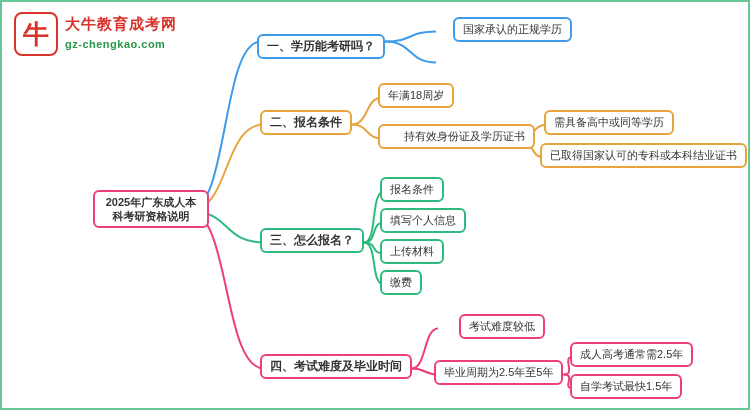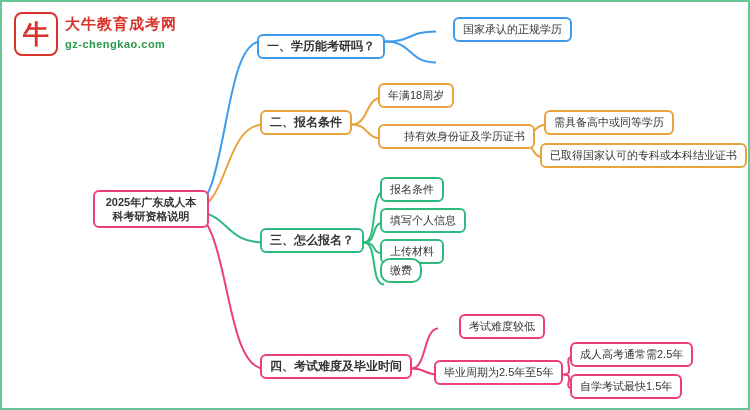--- a/index.html
+++ b/index.html
@@ -97,21 +97,21 @@
   <div class="node branch" id="b2" style="left: 258px; top: 108px; border-color: rgb(232, 163, 60);">二、报名条件</div>
   <div class="node leaf" id="c21" style="left: 376px; top: 81px; border-color: rgb(232, 163, 60);">年满18周岁</div>
   <div class="node leaf" id="c22" style="left: 376px; top: 122px; border-color: rgb(232, 163, 60); padding-left: 24px;">持有效身份证及学历证书</div>
   <div class="node leaf" id="c221" style="left: 542px; top: 108px; border-color: rgb(232, 163, 60);">需具备高中或同等学历</div>
   <div class="node leaf" id="c222" style="left: 538px; top: 141px; border-color: rgb(232, 163, 60);">已取得国家认可的专科或本科结业证书</div>
 
   <div class="node branch" id="b3" style="left: 258px; top: 226px; border-color: rgb(46, 186, 126);">三、怎么报名？</div>
   <div class="node leaf" id="c31" style="left: 378px; top: 175px; border-color: rgb(46, 186, 126);">报名条件</div>
   <div class="node leaf" id="c32" style="left: 378px; top: 206px; border-color: rgb(46, 186, 126);">填写个人信息</div>
   <div class="node leaf" id="c33" style="left: 378px; top: 237px; border-color: rgb(46, 186, 126);">上传材料</div>
-  <div class="node leaf" id="c34" style="left: 378px; top: 256px; border-color: rgb(46, 186, 126); border-radius: 10px;">缴费</div>
+  <div class="node leaf" id="c34" style="left: 378px; top: 268px; border-color: rgb(46, 186, 126);">缴费</div>
 
   <div class="node branch" id="b4" style="left: 258px; top: 352px; border-color: rgb(236, 62, 127);">四、考试难度及毕业时间</div>
   <div class="node leaf" id="c41" style="left: 457px; top: 312px; border-color: rgb(236, 62, 127); text-align: right;">考试难度较低</div>
   <div class="node leaf" id="c42" style="left: 432px; top: 358px; border-color: rgb(236, 62, 127);">毕业周期为2.5年至5年</div>
   <div class="node leaf" id="c421" style="left: 568px; top: 340px; border-color: rgb(236, 62, 127);">成人高考通常需2.5年</div>
   <div class="node leaf" id="c422" style="left: 568px; top: 372px; border-color: rgb(236, 62, 127); text-align: right;">自学考试最快1.5年</div>
 
 </div>
 
 </body></html>

